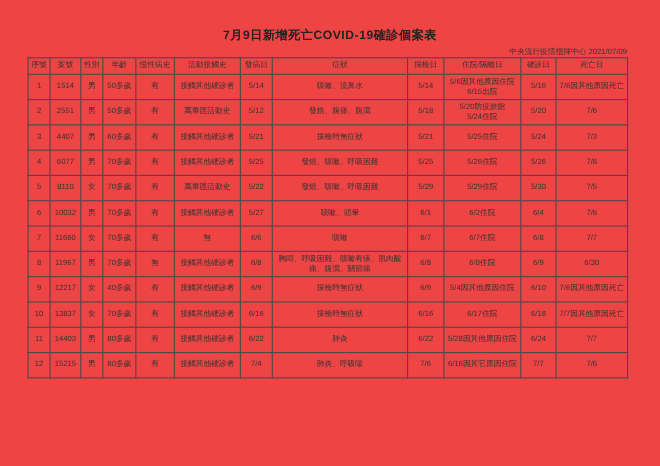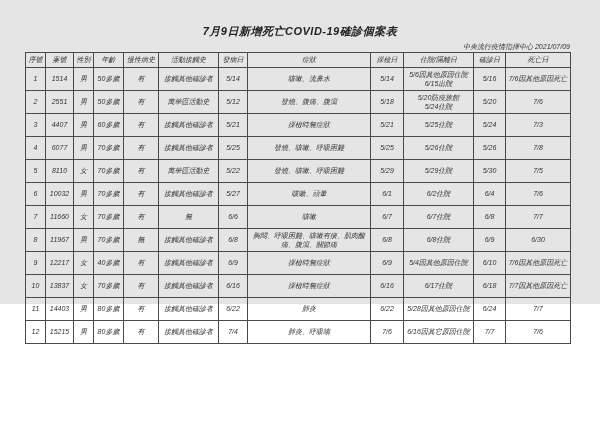--- a/index.html
+++ b/index.html
@@ -1,21 +1,21 @@
 <!DOCTYPE html>
 <html><head>
 <meta charset="utf-8">
 <style>
   html,body{margin:0;padding:0;}
   body{
     width:600px;height:424px;background:#ffffff;overflow:hidden;
     font-family:"Liberation Sans","DejaVu Sans",sans-serif;
     color:#2b2b2b;
   }
-  .page{position:relative;width:600px;height:304px;background:#e5e5e5;font-style:italic;}
+  .page{position:relative;width:600px;height:424px;background:#ef4444;}
   .doc-title{
     position:absolute;top:24px;left:0;width:600px;
     text-align:center;font-size:11px;font-weight:600;letter-spacing:.5px;color:#222;
   }
   .source-line{
     position:absolute;top:42px;left:25px;width:545px;
     text-align:right;font-size:7px;color:#333;
   }
   table.case-table{
     position:absolute;top:52px;left:25px;width:545px;

